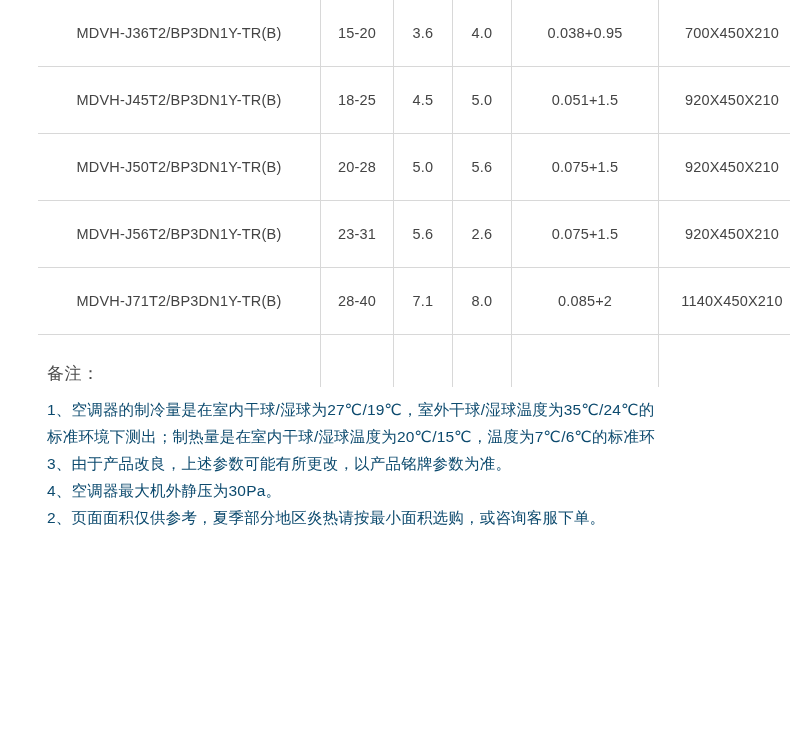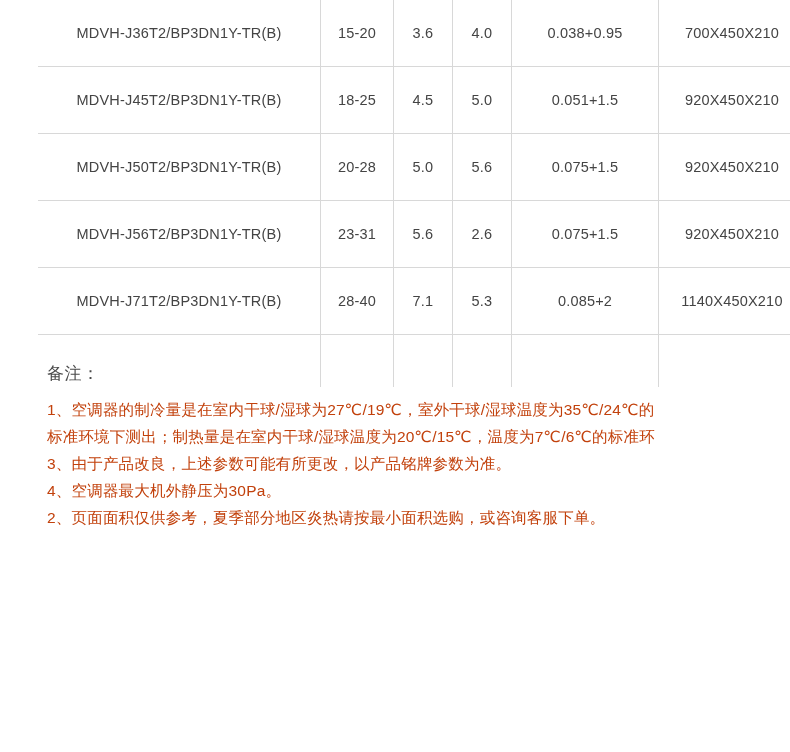--- a/index.html
+++ b/index.html
@@ -70,21 +70,21 @@
     width: 705px;
   }
   .notes-title {
     font-size: 17px;
     color: #4a4a4a;
     margin-bottom: 11px;
     letter-spacing: 0.5px;
   }
   .note-line {
     font-size: 15.5px;
-    color: #c2410c;
+    color: #0c4a6e;
     line-height: 27px;
     letter-spacing: 0.2px;
   }
   .note-block {
     margin-bottom: 0;
   }
 </style>
 </head>
 <body>
 
@@ -122,21 +122,21 @@
           <td class="c-area">23-31</td>
           <td class="c-cool">5.6</td>
           <td class="c-heat">2.6</td>
           <td class="c-power">0.075+1.5</td>
           <td class="c-size">920X450X210</td>
         </tr>
         <tr>
           <td class="c-model">MDVH-J71T2/BP3DN1Y-TR(B)</td>
           <td class="c-area">28-40</td>
           <td class="c-cool">7.1</td>
-          <td class="c-heat">5.3</td>
+          <td class="c-heat">8.0</td>
           <td class="c-power">0.085+2</td>
           <td class="c-size">1140X450X210</td>
         </tr>
         <tr class="tail">
           <td class="c-model"></td>
           <td class="c-area"></td>
           <td class="c-cool"></td>
           <td class="c-heat"></td>
           <td class="c-power"></td>
           <td class="c-size"></td>

